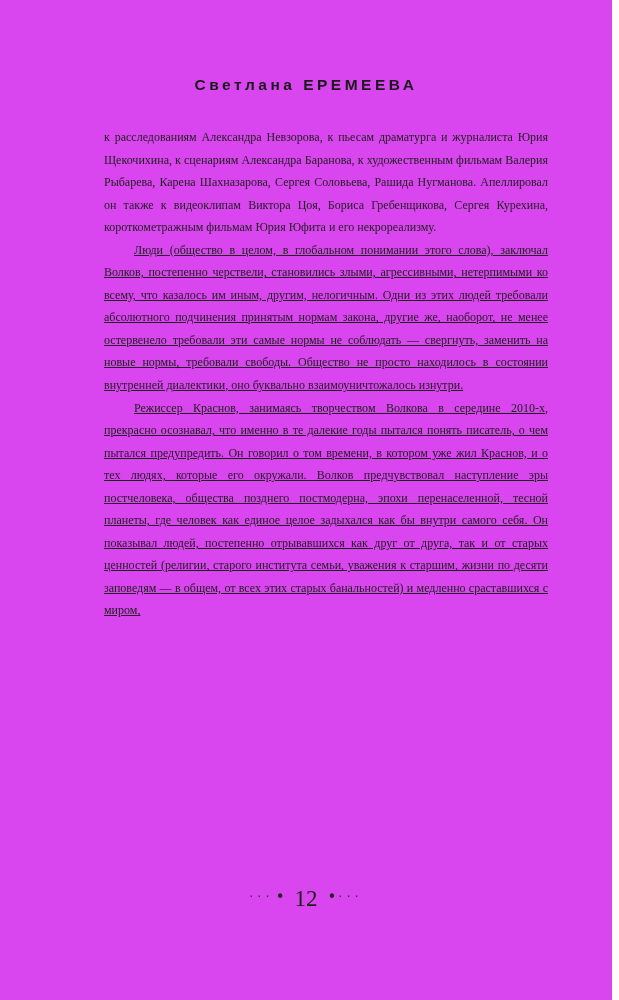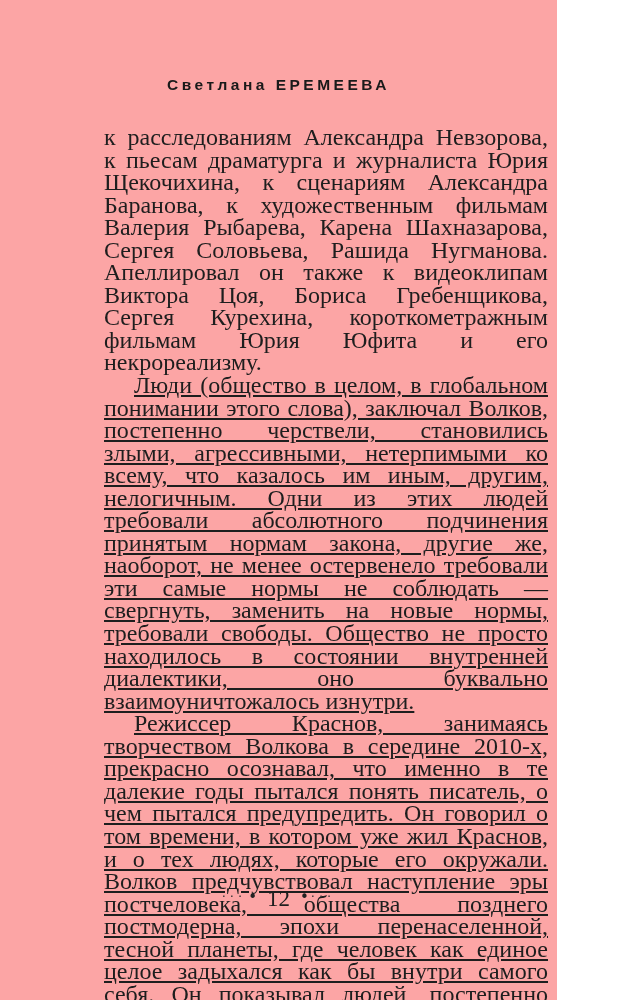--- a/index.html
+++ b/index.html
@@ -2,23 +2,23 @@
 <html lang="ru"><head>
 <meta charset="utf-8">
 <style>
   html, body {
     margin: 0;
     padding: 0;
     background: #ffffff;
   }
   .book-page {
     position: relative;
-    width: 557px;
+    width: 612px;
     height: 1000px;
-    background: #fca5a5;
+    background: #d946ef;
     overflow: hidden;
     font-family: "Liberation Serif", "DejaVu Serif", serif;
     color: #1b1b1b;
   }
   .running-head {
     position: absolute;
     top: 76px;
     left: 0;
     width: 100%;
     text-align: center;
@@ -31,21 +31,21 @@
   }
   .text-block {
     position: absolute;
     top: 126px;
     left: 104px;
     width: 444px;
   }
   .text-block p {
     margin: 0;
     padding: 0;
-    font-size: 24px;
+    font-size: 12px;
     line-height: 22.55px;
     text-align: justify;
     text-justify: inter-word;
     hyphens: none;
     color: #1e1e1e;
   }
   .text-block p.indent {
     text-indent: 30px;
     text-decoration: underline;
   }

